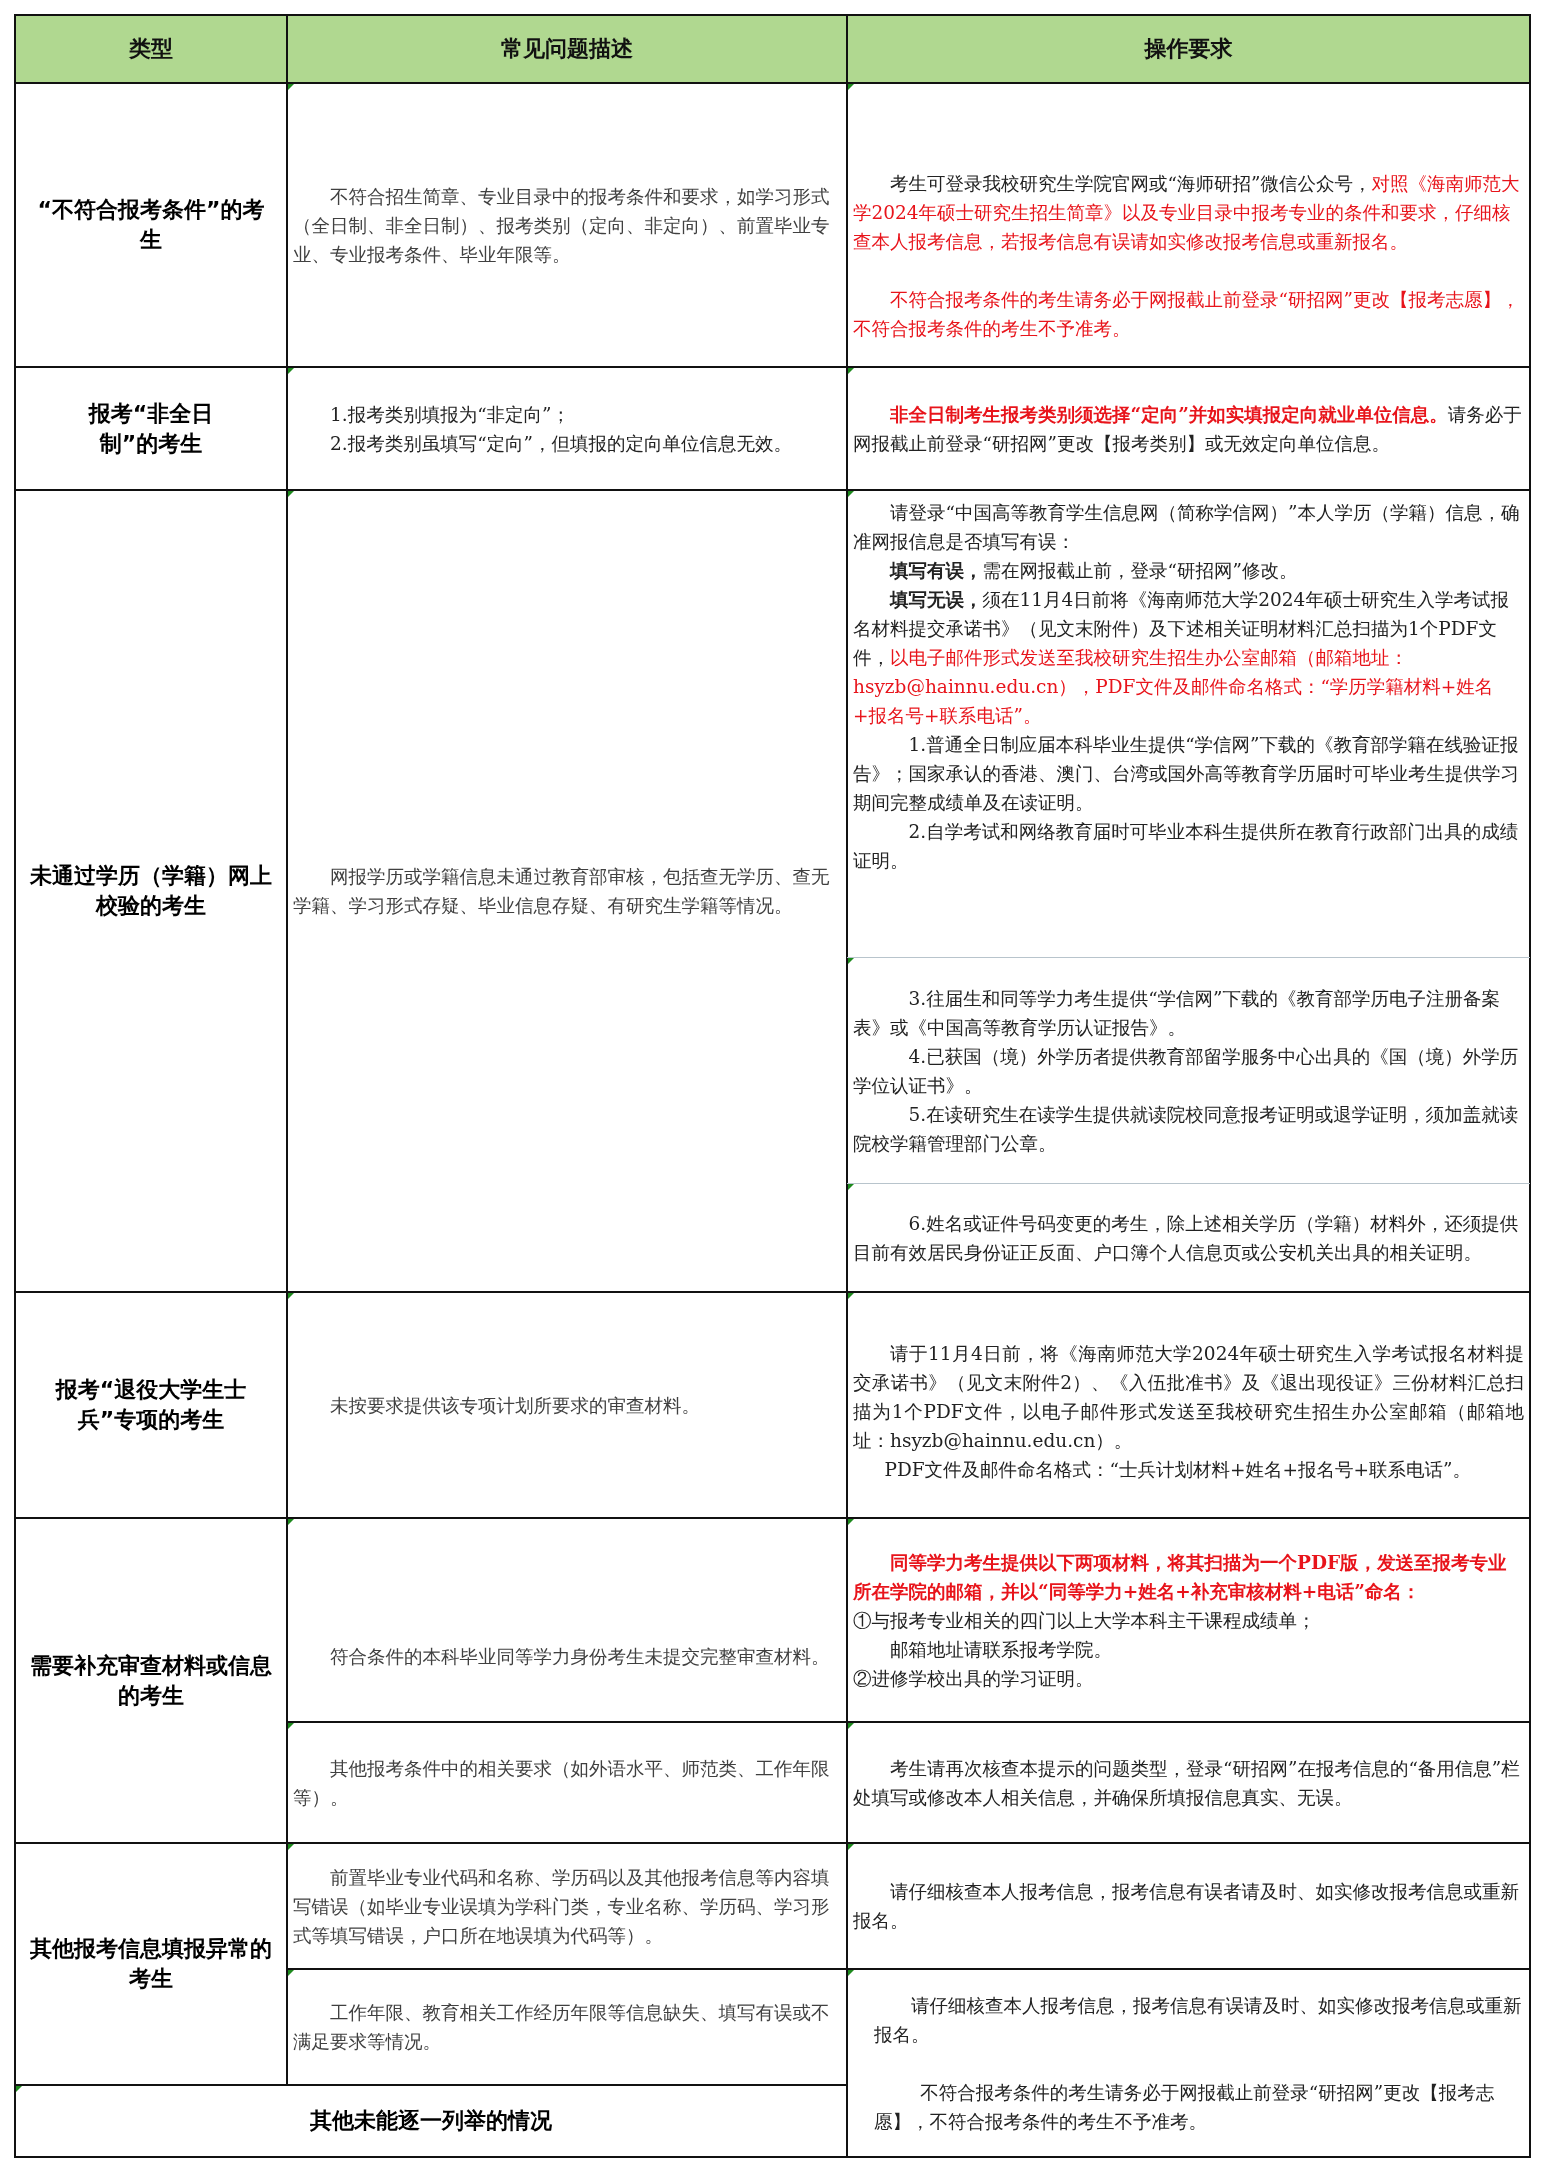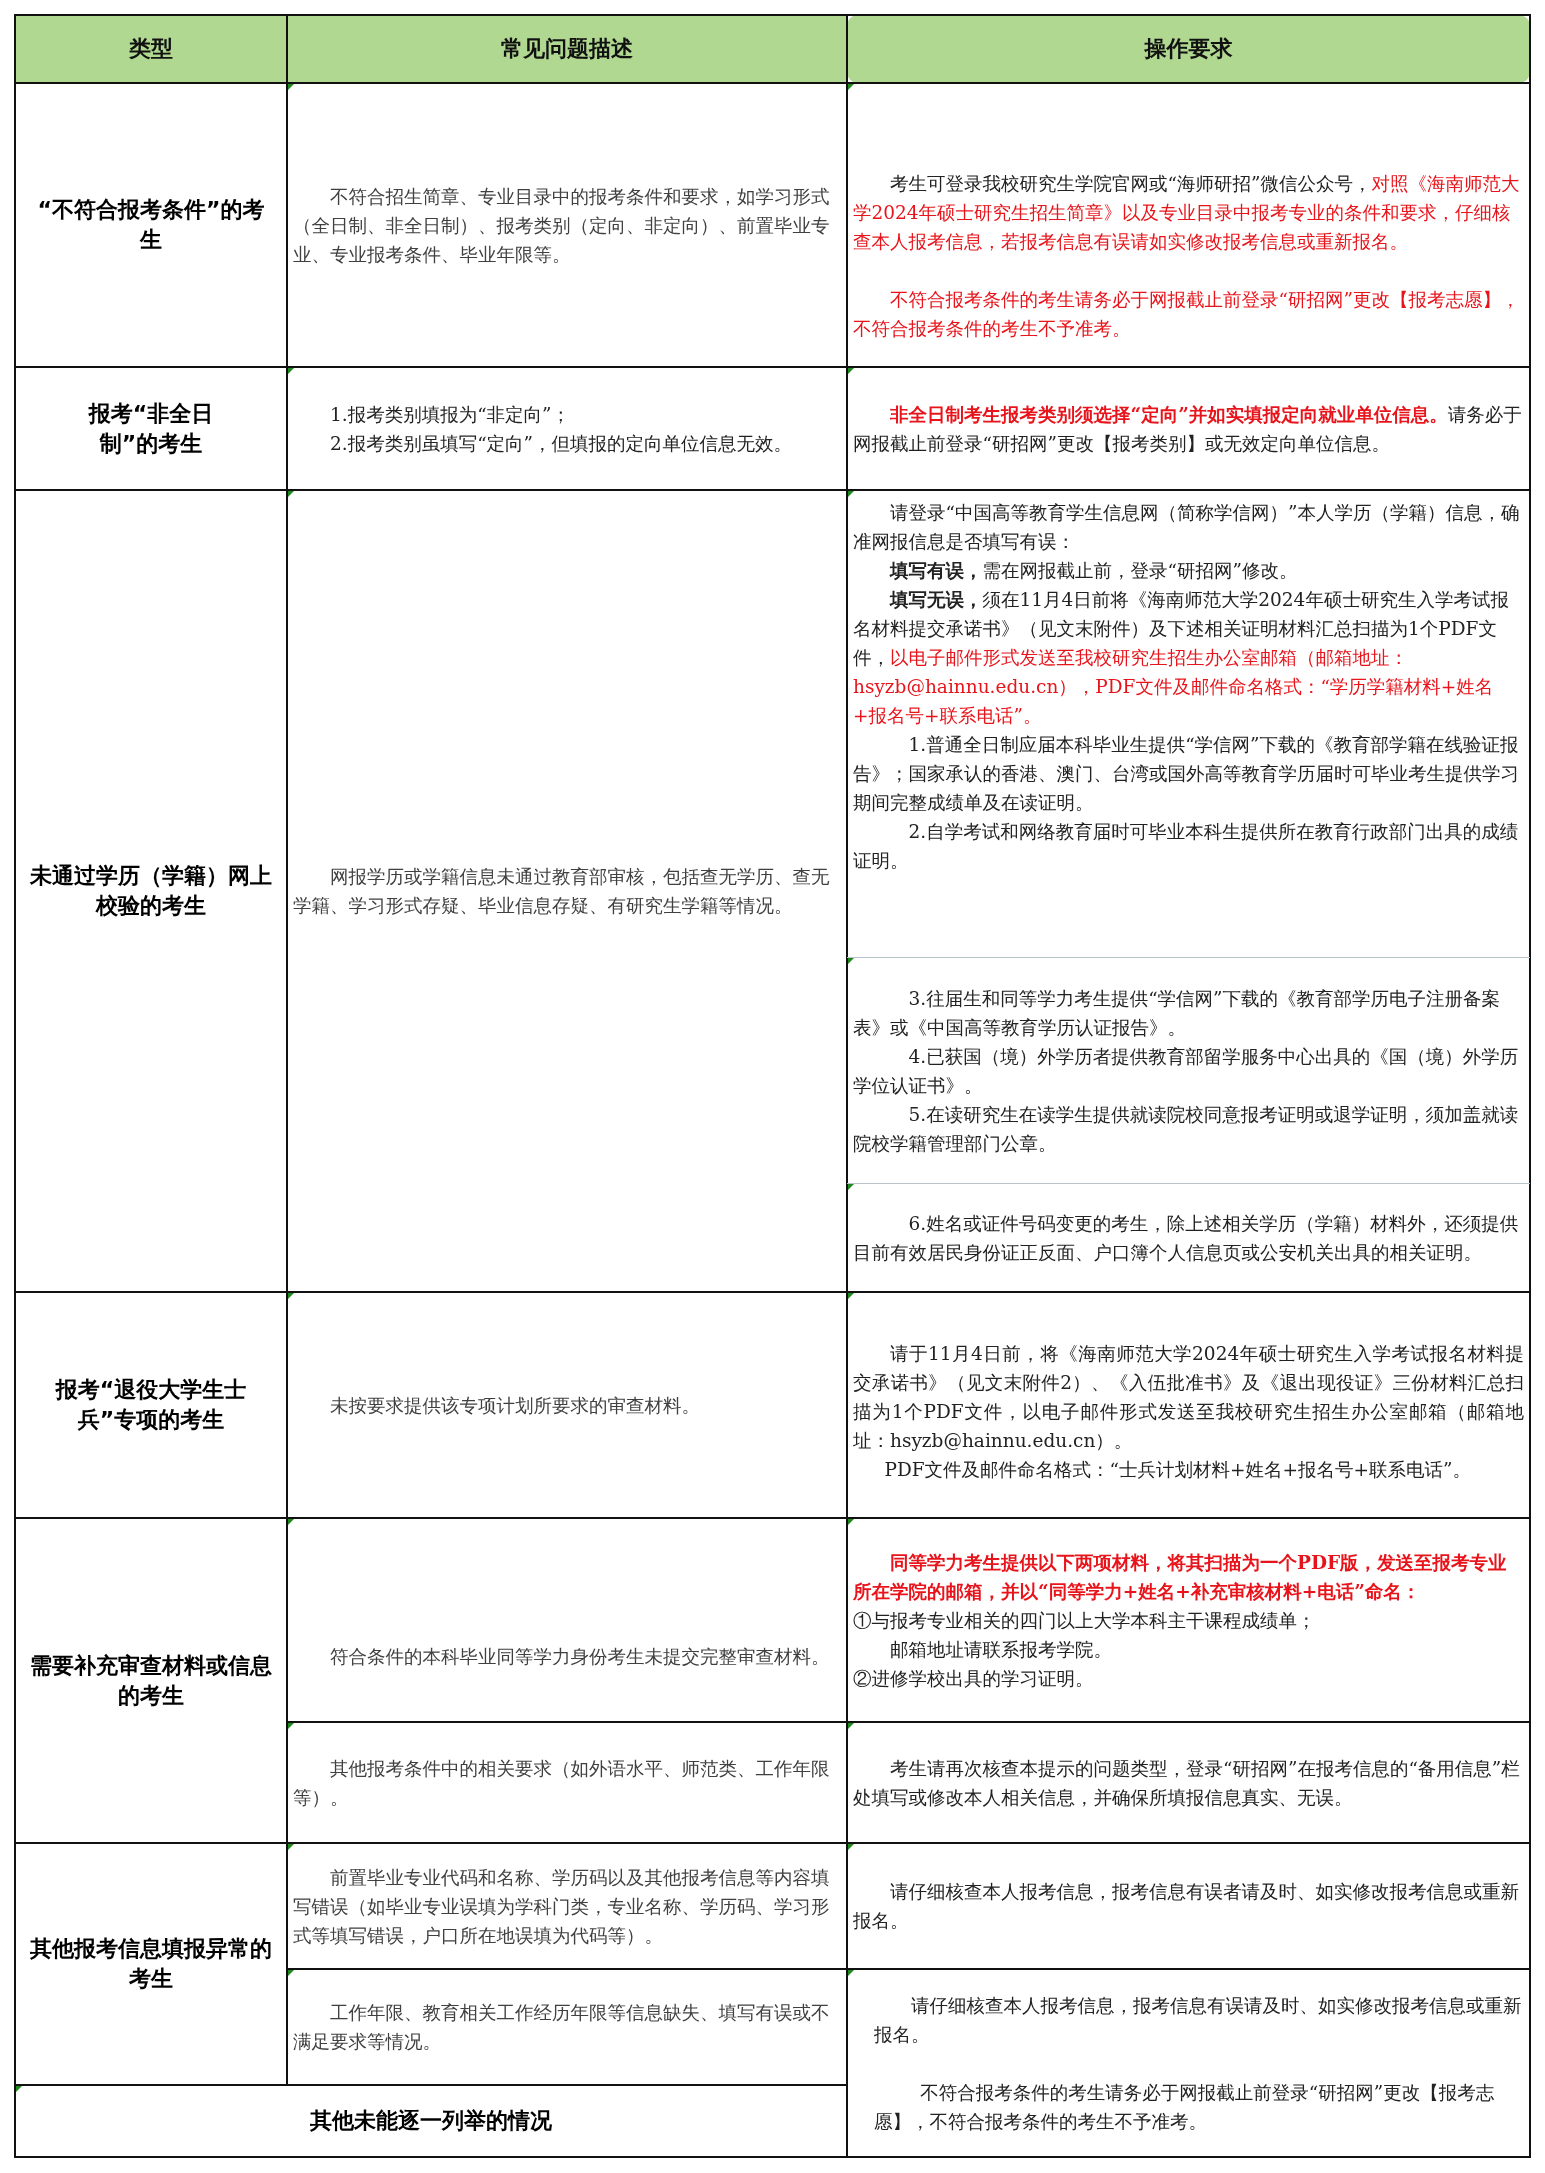--- a/index.html
+++ b/index.html
@@ -23,21 +23,21 @@
   .tick { position:absolute; width:0; height:0; border-top:6px solid #1e8a1e; border-right:6px solid transparent; }
   .gap { height:29px; }
 </style>
 </head>
 <body>
 
 <div>
 
   <div class="cell hdr" style="left:15px;top:15px;width:272px;height:68px;">类型</div>
   <div class="cell hdr" style="left:287px;top:15px;width:560px;height:68px;">常见问题描述</div>
-  <div class="cell hdr" style="left:847px;top:15px;width:683px;height:68px;border-radius:11px;">操作要求</div>
+  <div class="cell hdr" style="left:847px;top:15px;width:683px;height:68px;">操作要求</div>
 
   <div class="cell type" style="left:15px;top:83px;width:272px;height:284px;">“不符合报考条件”的考生</div>
   <div class="cell desc" style="left:287px;top:83px;width:560px;height:284px;">
     <p class="p">不符合招生简章、专业目录中的报考条件和要求，如学习形式（全日制、非全日制）、报考类别（定向、非定向）、前置毕业专业、专业报考条件、毕业年限等。</p>
   </div>
   <div class="cell req" style="left:847px;top:83px;width:683px;height:345px;">
     <p class="p"><span>考生可登录我校研究生学院官网或“海师研招”微信公众号，</span><span class="red">对照《海南师范大学2024年硕士研究生招生简章》以及专业目录中报考专业的条件和要求，仔细核查本人报考信息，若报考信息有误请如实修改报考信息或重新报名。</span></p>
     <div class="gap"></div>
     <p class="p red">不符合报考条件的考生请务必于网报截止前登录“研招网”更改【报考志愿】，不符合报考条件的考生不予准考。</p>
   </div>

